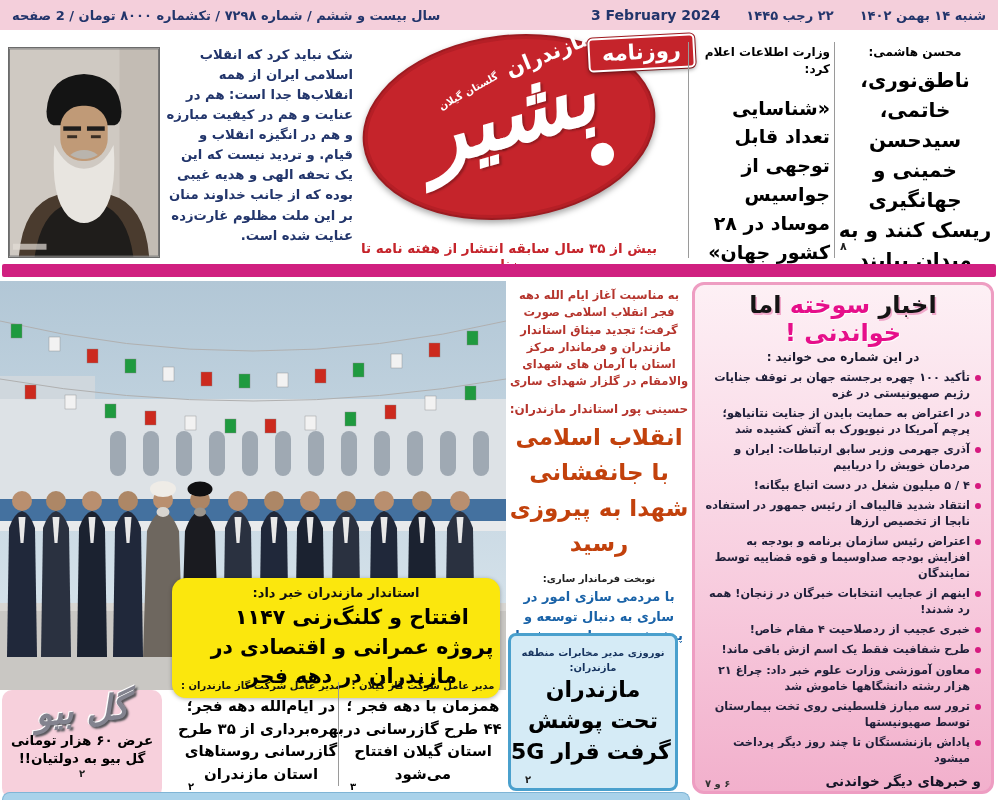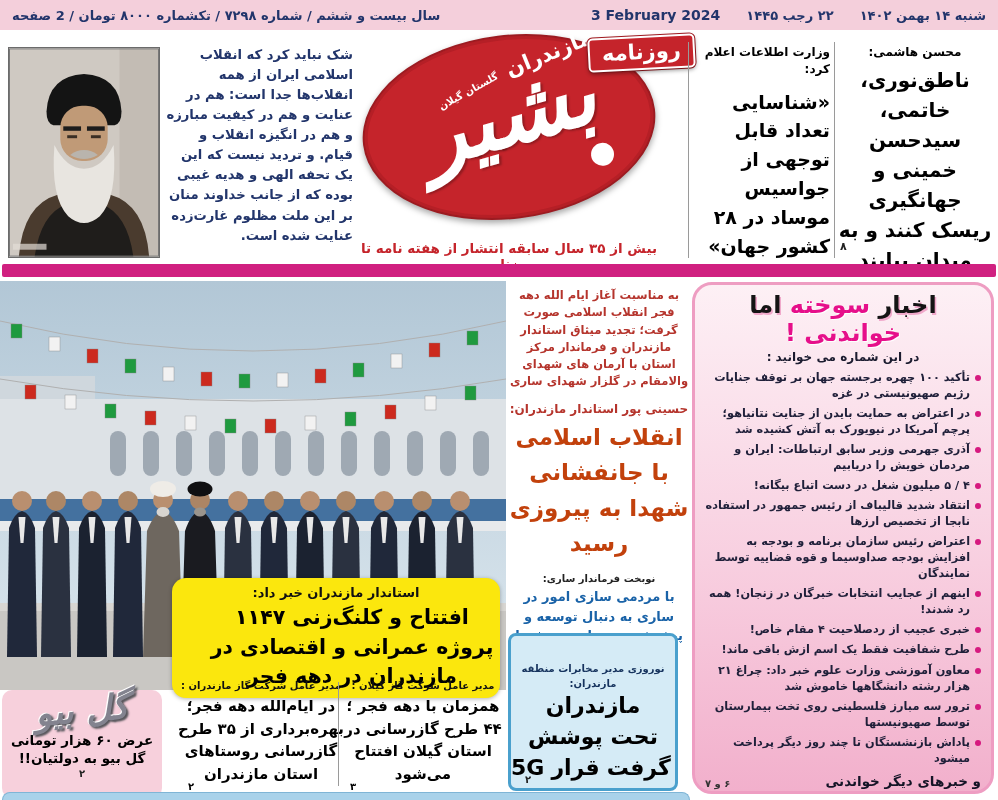--- a/index.html
+++ b/index.html
@@ -30,21 +30,21 @@
                font-weight:bold;padding:2px 12px 4px;border:2px solid #fff;border-radius:5px;
                transform:rotate(-3deg);box-shadow:0 2px 4px rgba(0,0,0,.4),0 0 0 1px #a91c22;}
   .tagline{position:absolute;top:210px;left:0;width:100%;text-align:center;color:#c5242b;
            font-weight:bold;font-size:13.5px;}
   .vline{position:absolute;width:1px;background:#9a9a9a;}
   #vl1{left:688px;top:42px;height:216px;}
   #vl2{left:834px;top:42px;height:216px;}
   .hcol{position:absolute;top:44px;text-align:center;color:#000;}
   .hcol .kicker{font-size:12px;font-weight:bold;line-height:1.4;}
   #col-intel{left:692px;width:138px;text-align:right;}
-  #col-intel .headline{font-size:19px;font-weight:900;line-height:1.52;margin-top:10px;}
+  #col-intel .headline{font-size:19px;font-weight:900;line-height:1.52;margin-top:16px;}
   #col-hashemi{left:838px;width:154px;}
   #col-hashemi .headline{font-size:20px;font-weight:900;line-height:1.5;margin-top:4px;}
   .pg8{position:absolute;top:240px;left:840px;font-size:11px;font-weight:bold;color:#222;}
   
   .rule{position:absolute;top:264px;left:2px;width:994px;height:13px;background:#d02080;border-radius:2px;}
   
   .photo{position:absolute;top:281px;left:0;width:506px;height:409px;}
   .photo svg{display:block;width:100%;height:100%;}
   
   .ybox{position:absolute;top:578px;left:172px;width:328px;height:120px;background:#fbe70d;
@@ -54,29 +54,29 @@
   .ybox .headline{font-size:20.5px;font-weight:900;color:#000;line-height:1.45;margin-top:3px;margin-left:32px;}
   
   .ccol{position:absolute;top:287px;left:508px;width:182px;text-align:center;}
   .ccol .red{color:#b5342c;font-weight:bold;font-size:11.5px;line-height:1.5;}
   .ccol .k2{color:#b5342c;font-weight:bold;font-size:12px;margin-top:11px;}
   .ccol .big{font-size:23px;font-weight:900;color:#c2410c;line-height:1.55;margin-top:4px;}
   .ccol .k3{font-size:10px;font-weight:bold;color:#222;margin-top:11px;}
   .ccol .blue{color:#1a63a8;font-weight:bold;font-size:13px;line-height:1.5;margin-top:3px;}
   
   .gbox{position:absolute;top:633px;left:508px;width:170px;height:158px;background:#d5ebf6;
-        border:3px solid #4aa0cd;border-radius:8px;box-sizing:border-box;text-align:center;padding-top:25px;}
+        border:3px solid #4aa0cd;border-radius:8px;box-sizing:border-box;text-align:center;padding-top:9px;}
   .gbox .kicker{font-size:10px;font-weight:bold;color:#16335e;line-height:1.5;}
   .gbox .l{font-size:22px;font-weight:900;color:#000;line-height:1.4;}
   .gbox .l3{display:flex;direction:ltr;gap:7px;}
   .gbox .pg{position:absolute;bottom:3px;left:14px;font-size:10px;font-weight:bold;color:#222;}
   
   .digest{position:absolute;top:282px;left:692px;width:302px;height:512px;box-sizing:border-box;
           background:linear-gradient(180deg,#fdf0f5 0%,#f8cfe0 55%,#f2b0cc 100%);
-          border:3px solid #ee9dc2;border-radius:20px;padding:6px 10px 4px;}
+          border:3px solid #ee9dc2;border-radius:12px;padding:6px 10px 4px;}
   .dtitle{text-align:center;font-size:24px;font-weight:900;letter-spacing:-.5px;}
   .dtitle .blk{color:#141414;text-shadow:1.5px 1.5px 0 #f0a8ca;}
   .dtitle .mag{color:#e60f8a;text-shadow:1px 1px 0 #fff;}
   .dsub{text-align:center;font-size:12px;font-weight:bold;color:#1c1c30;margin:3px 0 6px;}
   .digest ul{list-style:none;margin:0;padding:0;}
   .digest li{position:relative;padding-right:11px;font-size:11.3px;font-weight:bold;color:#20203a;
              line-height:1.42;margin-bottom:4px;text-align:right;}
   .digest li .dot{position:absolute;right:0;top:5px;width:6px;height:6px;border-radius:50%;background:#d6197f;}
   .dfoot{display:flex;justify-content:space-between;align-items:flex-end;margin-top:6px;
          font-size:13.5px;font-weight:900;color:#141426;}

